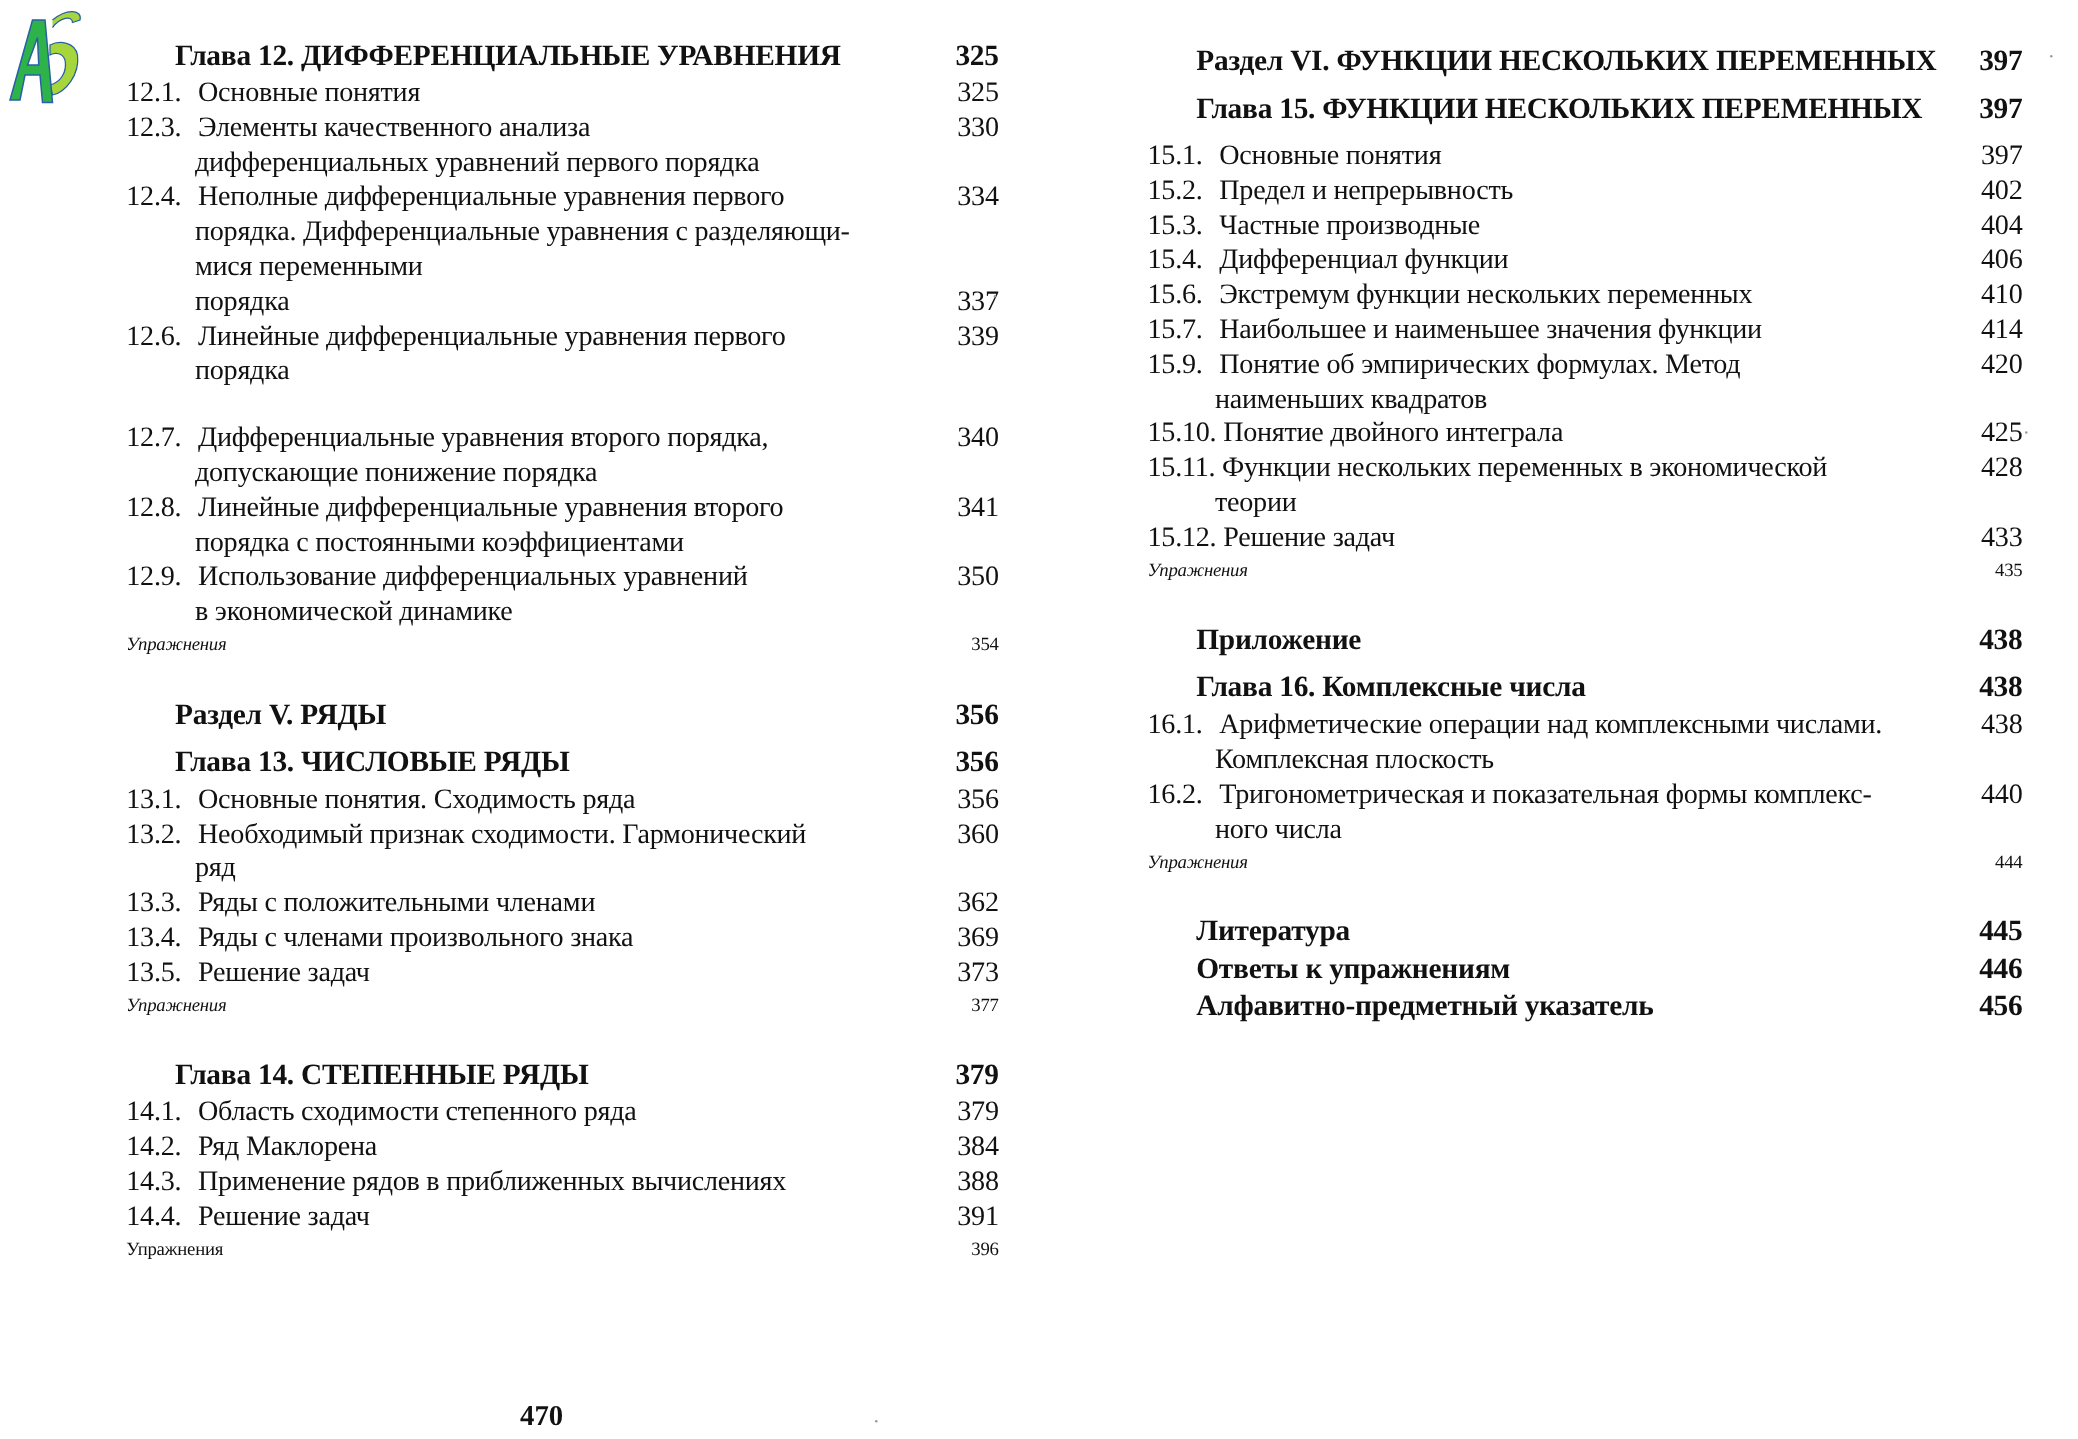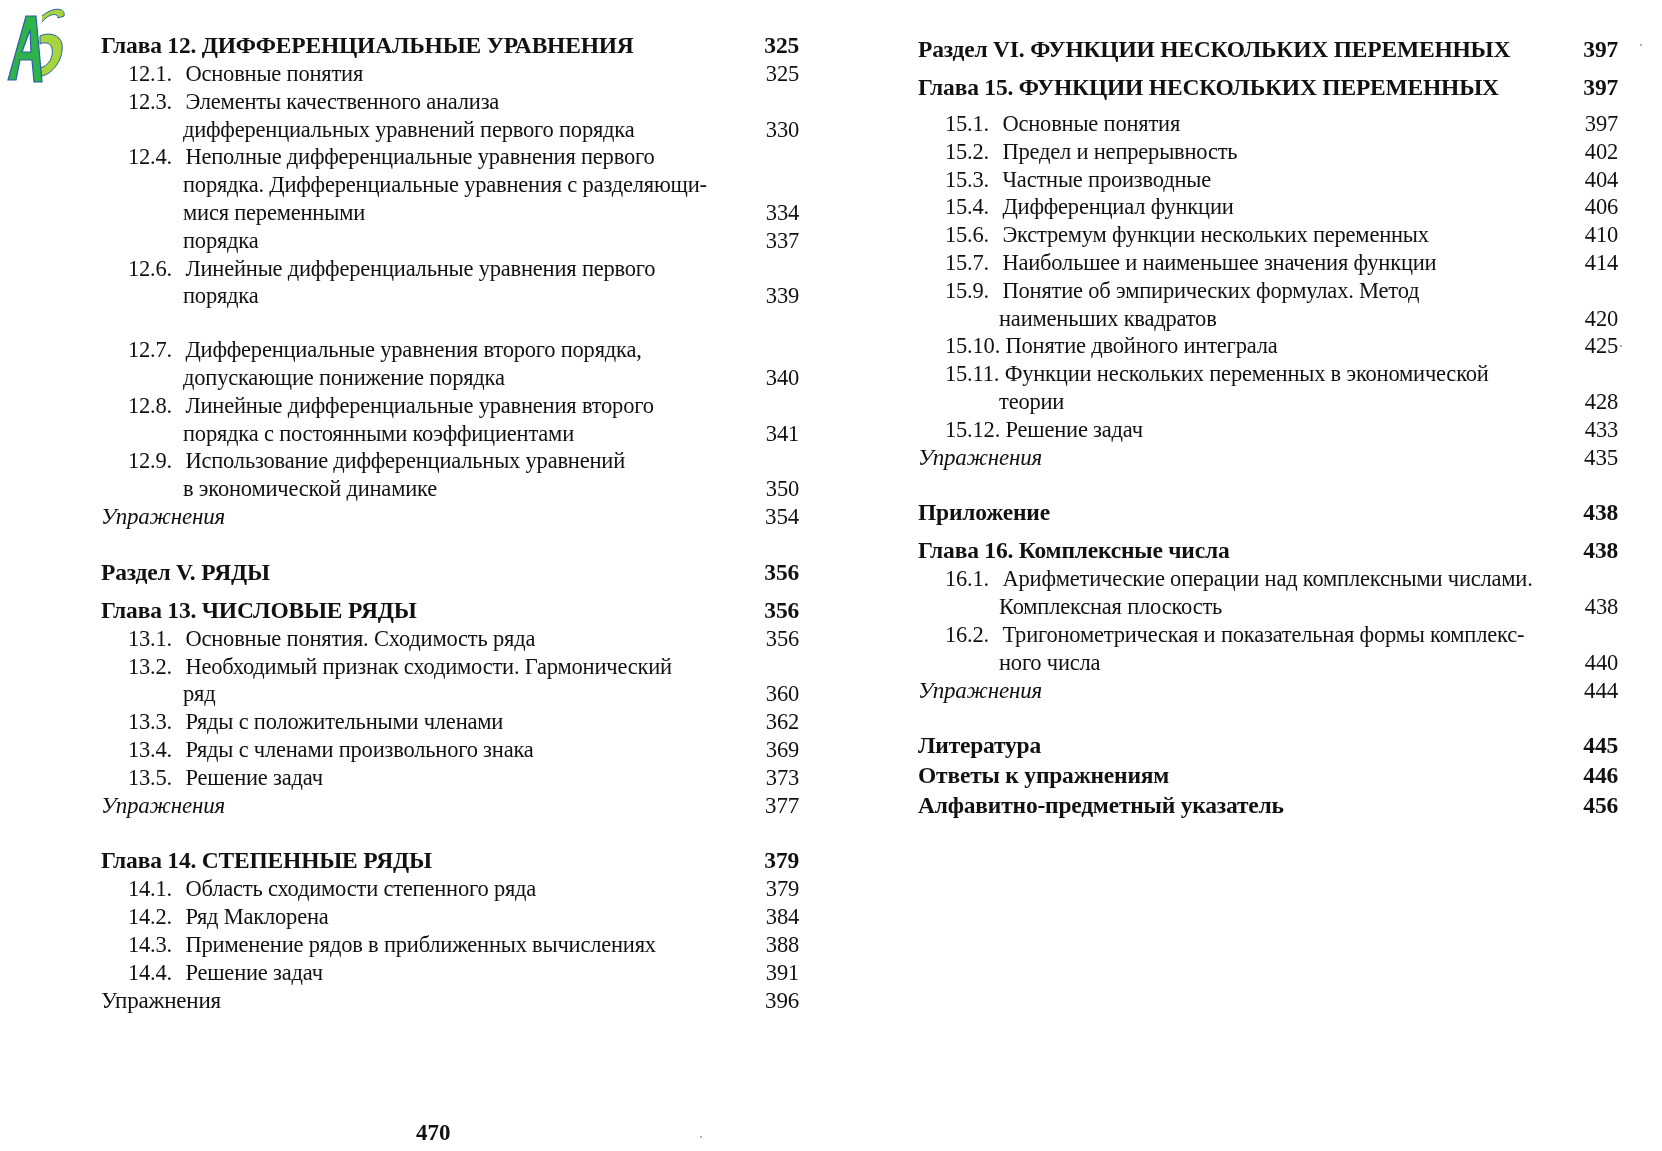--- a/index.html
+++ b/index.html
@@ -9,28 +9,28 @@
     color: #111111;
   }
   .logo {
     position: absolute; left: 2px; top: 2px; width: 70px; height: 84px;
   }
   .col { position: absolute; }
   .col-left { left: 101px; top: 30px; width: 698px; }
   .col-right { left: 918px; top: 34px; width: 700px; }
   .row {
     position: relative; display: flex; align-items: flex-end;
-    font-size: 23px; line-height: 27.8px;
+    font-size: 15px; line-height: 27.8px;
     letter-spacing: -0.2px;
   }
   .row .txt { flex: 1; white-space: pre-wrap; }
   .row .pg { width: 60px; text-align: right; }
-  .row.bold { font-weight: bold; font-size: 23.5px; line-height: 30px; }
+  .row.bold { font-weight: bold; font-size: 23.5px; line-height: 30px; margin-left: 39px; }
   .row.italic .txt { font-style: italic; }
-  .entry { display: flex; align-items: flex-end; font-size: 22.5px; line-height: 27.8px; letter-spacing: -0.2px; margin-left: 27px; }
+  .entry { display: flex; align-items: flex-start; font-size: 22.5px; line-height: 27.8px; letter-spacing: -0.2px; }
   .entry .body { flex: 1; }
   .entry .num { display: inline-block; min-width: 52px; }
   .entry .cont { padding-left: 55px; }
   .entry .pg { width: 60px; text-align: right; }
   .gap-s { height: 8px; }
   .gap-l { height: 26px; }
   .right-entry .num { min-width: 52px; }
   .right-entry .cont { padding-left: 54px; }
   .page-number {
     position: absolute; left: 416px; top: 1120px;

